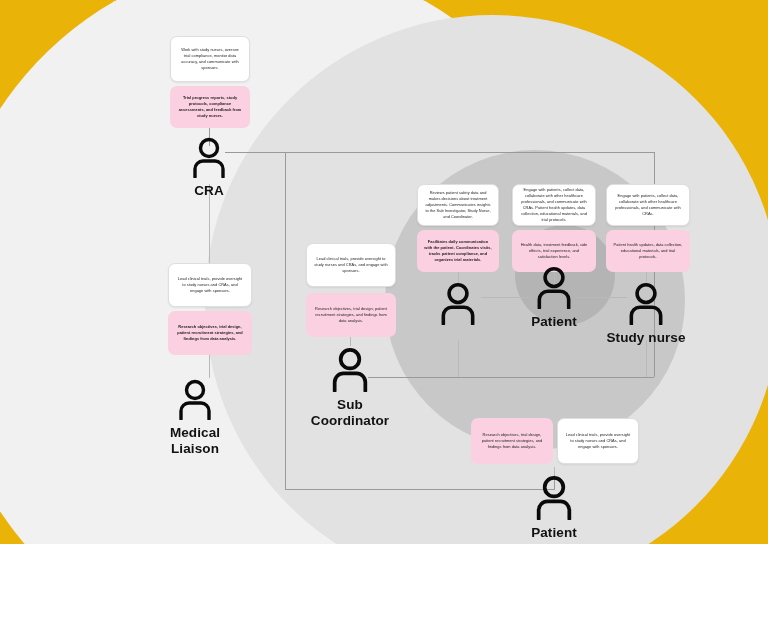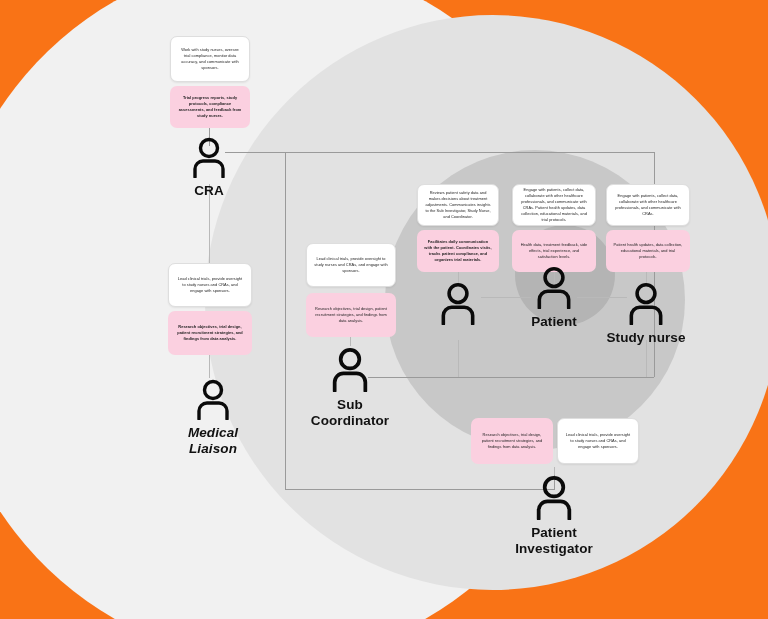--- a/index.html
+++ b/index.html
@@ -4,22 +4,22 @@
 <style>
   * { box-sizing: border-box; margin: 0; padding: 0; }
   html, body {
     width: 768px; height: 619px;
     overflow: hidden;
     background: #ffffff;
     font-family: "Liberation Sans", sans-serif;
   }
   #stage {
     position: relative;
-    width: 768px; height: 619px;
-    background: #f97316;
+    width: 768px; height: 544px;
+    background: #eab308;
     overflow: hidden;
   }
 
   
   .ring {
     position: absolute;
     border-radius: 50%;
     pointer-events: none;
   }
   #ring-outer {
@@ -153,21 +153,21 @@
     <div class="node-label">CRA</div>
   </div>
 
   <div class="card white" style="left:168px; top:263px; width:84px; height:44px;">
     <span class="txt">Lead clinical trials, provide oversight to study nurses and CRAs, and engage with sponsors.</span>
   </div>
   <div class="card pink" style="left:168px; top:311px; width:84px; height:44px;">
     <span class="txt">Research objectives, trial design, patient recruitment strategies, and findings from data analysis.</span>
   </div>
 
-  <div class="node" style="left:148px; top:378px;font-style:italic;">
+  <div class="node" style="left:130px; top:378px;">
     <svg class="person-icon" width="40" height="42" viewBox="0 0 40 42">
       <circle cx="20" cy="12" r="8.5" fill="none" stroke="#0a0a0a" stroke-width="3.4"></circle>
       <path d="M6 41 V33 a8 8 0 0 1 8-8 h12 a8 8 0 0 1 8 8 V41" fill="none" stroke="#0a0a0a" stroke-width="3.4" stroke-linecap="round"></path>
     </svg>
     <div class="node-label">Medical
 Liaison</div>
   </div>
 
   <div class="card white" style="left:306px; top:243px; width:90px; height:44px;">
     <span class="txt">Lead clinical trials, provide oversight to study nurses and CRAs, and engage with sponsors.</span>

